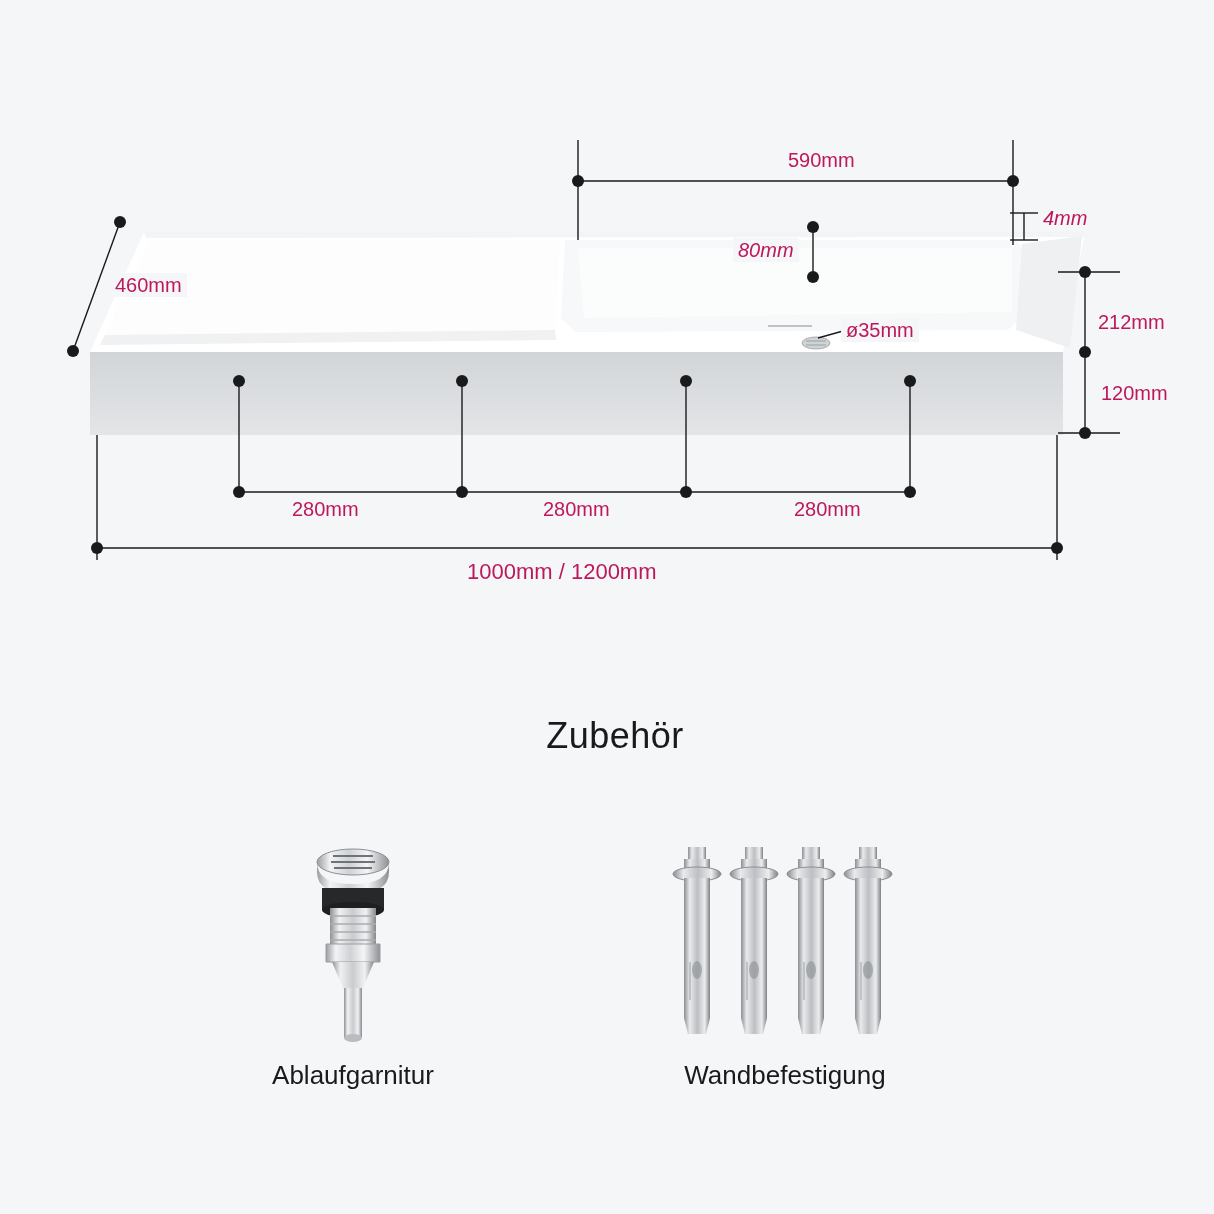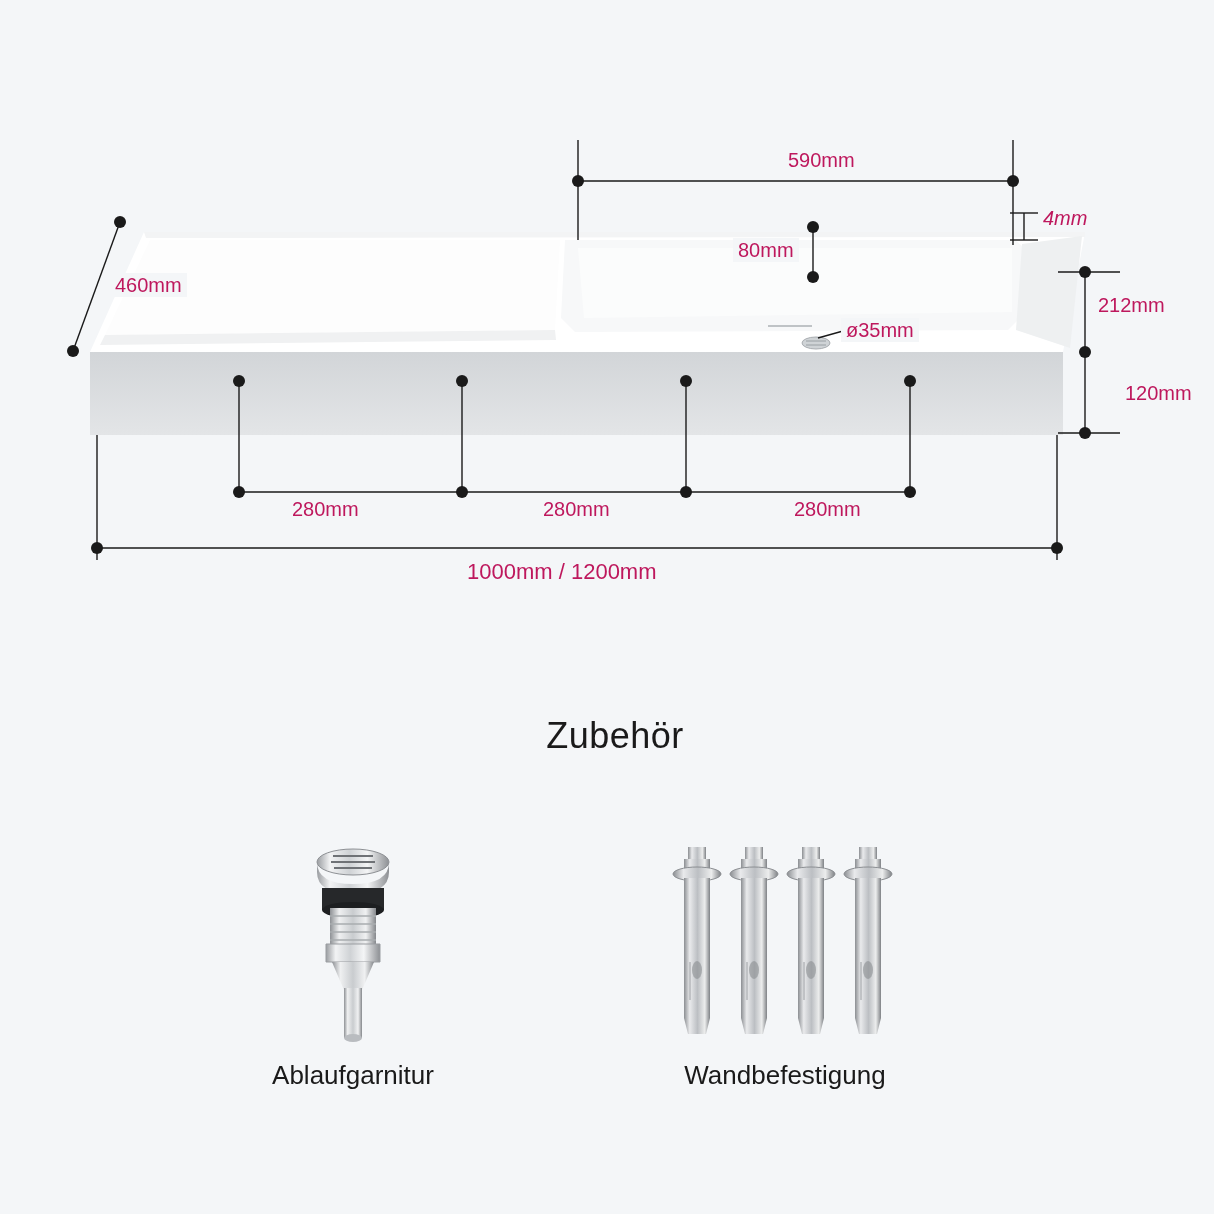--- a/index.html
+++ b/index.html
@@ -236,24 +236,24 @@
         <rect x="855" y="878" width="26" height="140" fill="url(#boltGrad)"></rect>
         <path d="M855 1018 L881 1018 L877 1034 L859 1034 Z" fill="url(#boltGrad)"></path>
         <ellipse cx="868" cy="970" rx="5" ry="9" fill="#8a8d91" opacity="0.6"></ellipse>
         <line x1="861" y1="962" x2="861" y2="1000" stroke="#9b9ea2" stroke-width="1"></line>
       </g>
     </g>
   </svg>
 
   <div class="dim-label" style="left:783px; top:148px;">590mm</div>
   <div class="dim-label" style="left:1038px; top:206px;font-style:italic;">4mm</div>
-  <div class="dim-label" style="left:733px; top:238px;">80mm</div>
+  <div class="dim-label" style="left:733px; top:238px;font-style:italic;">80mm</div>
   <div class="dim-label" style="left:110px; top:273px;text-align:right;">460mm</div>
-  <div class="dim-label" style="left:1093px; top:293px;text-align:center;">212mm</div>
-  <div class="dim-label" style="left:1096px; top:381px;margin-left:24px;">120mm</div>
+  <div class="dim-label" style="left:1093px; top:310px;text-align:center;">212mm</div>
+  <div class="dim-label" style="left:1096px; top:381px;">120mm</div>
   <div class="dim-label" style="left:841px; top:318px;">ø35mm</div>
   <div class="dim-label" style="left:287px; top:497px;">280mm</div>
   <div class="dim-label" style="left:538px; top:497px;">280mm</div>
   <div class="dim-label" style="left:789px; top:497px;">280mm</div>
   <div class="dim-label" style="left:462px; top:560px; font-size:22px;">1000mm / 1200mm</div>
 
   <div class="accessories-title">Zubehör</div>
   <div class="acc-caption mount">Wandbefestigung</div>
   <div class="acc-caption drain">Ablaufgarnitur</div>
 

